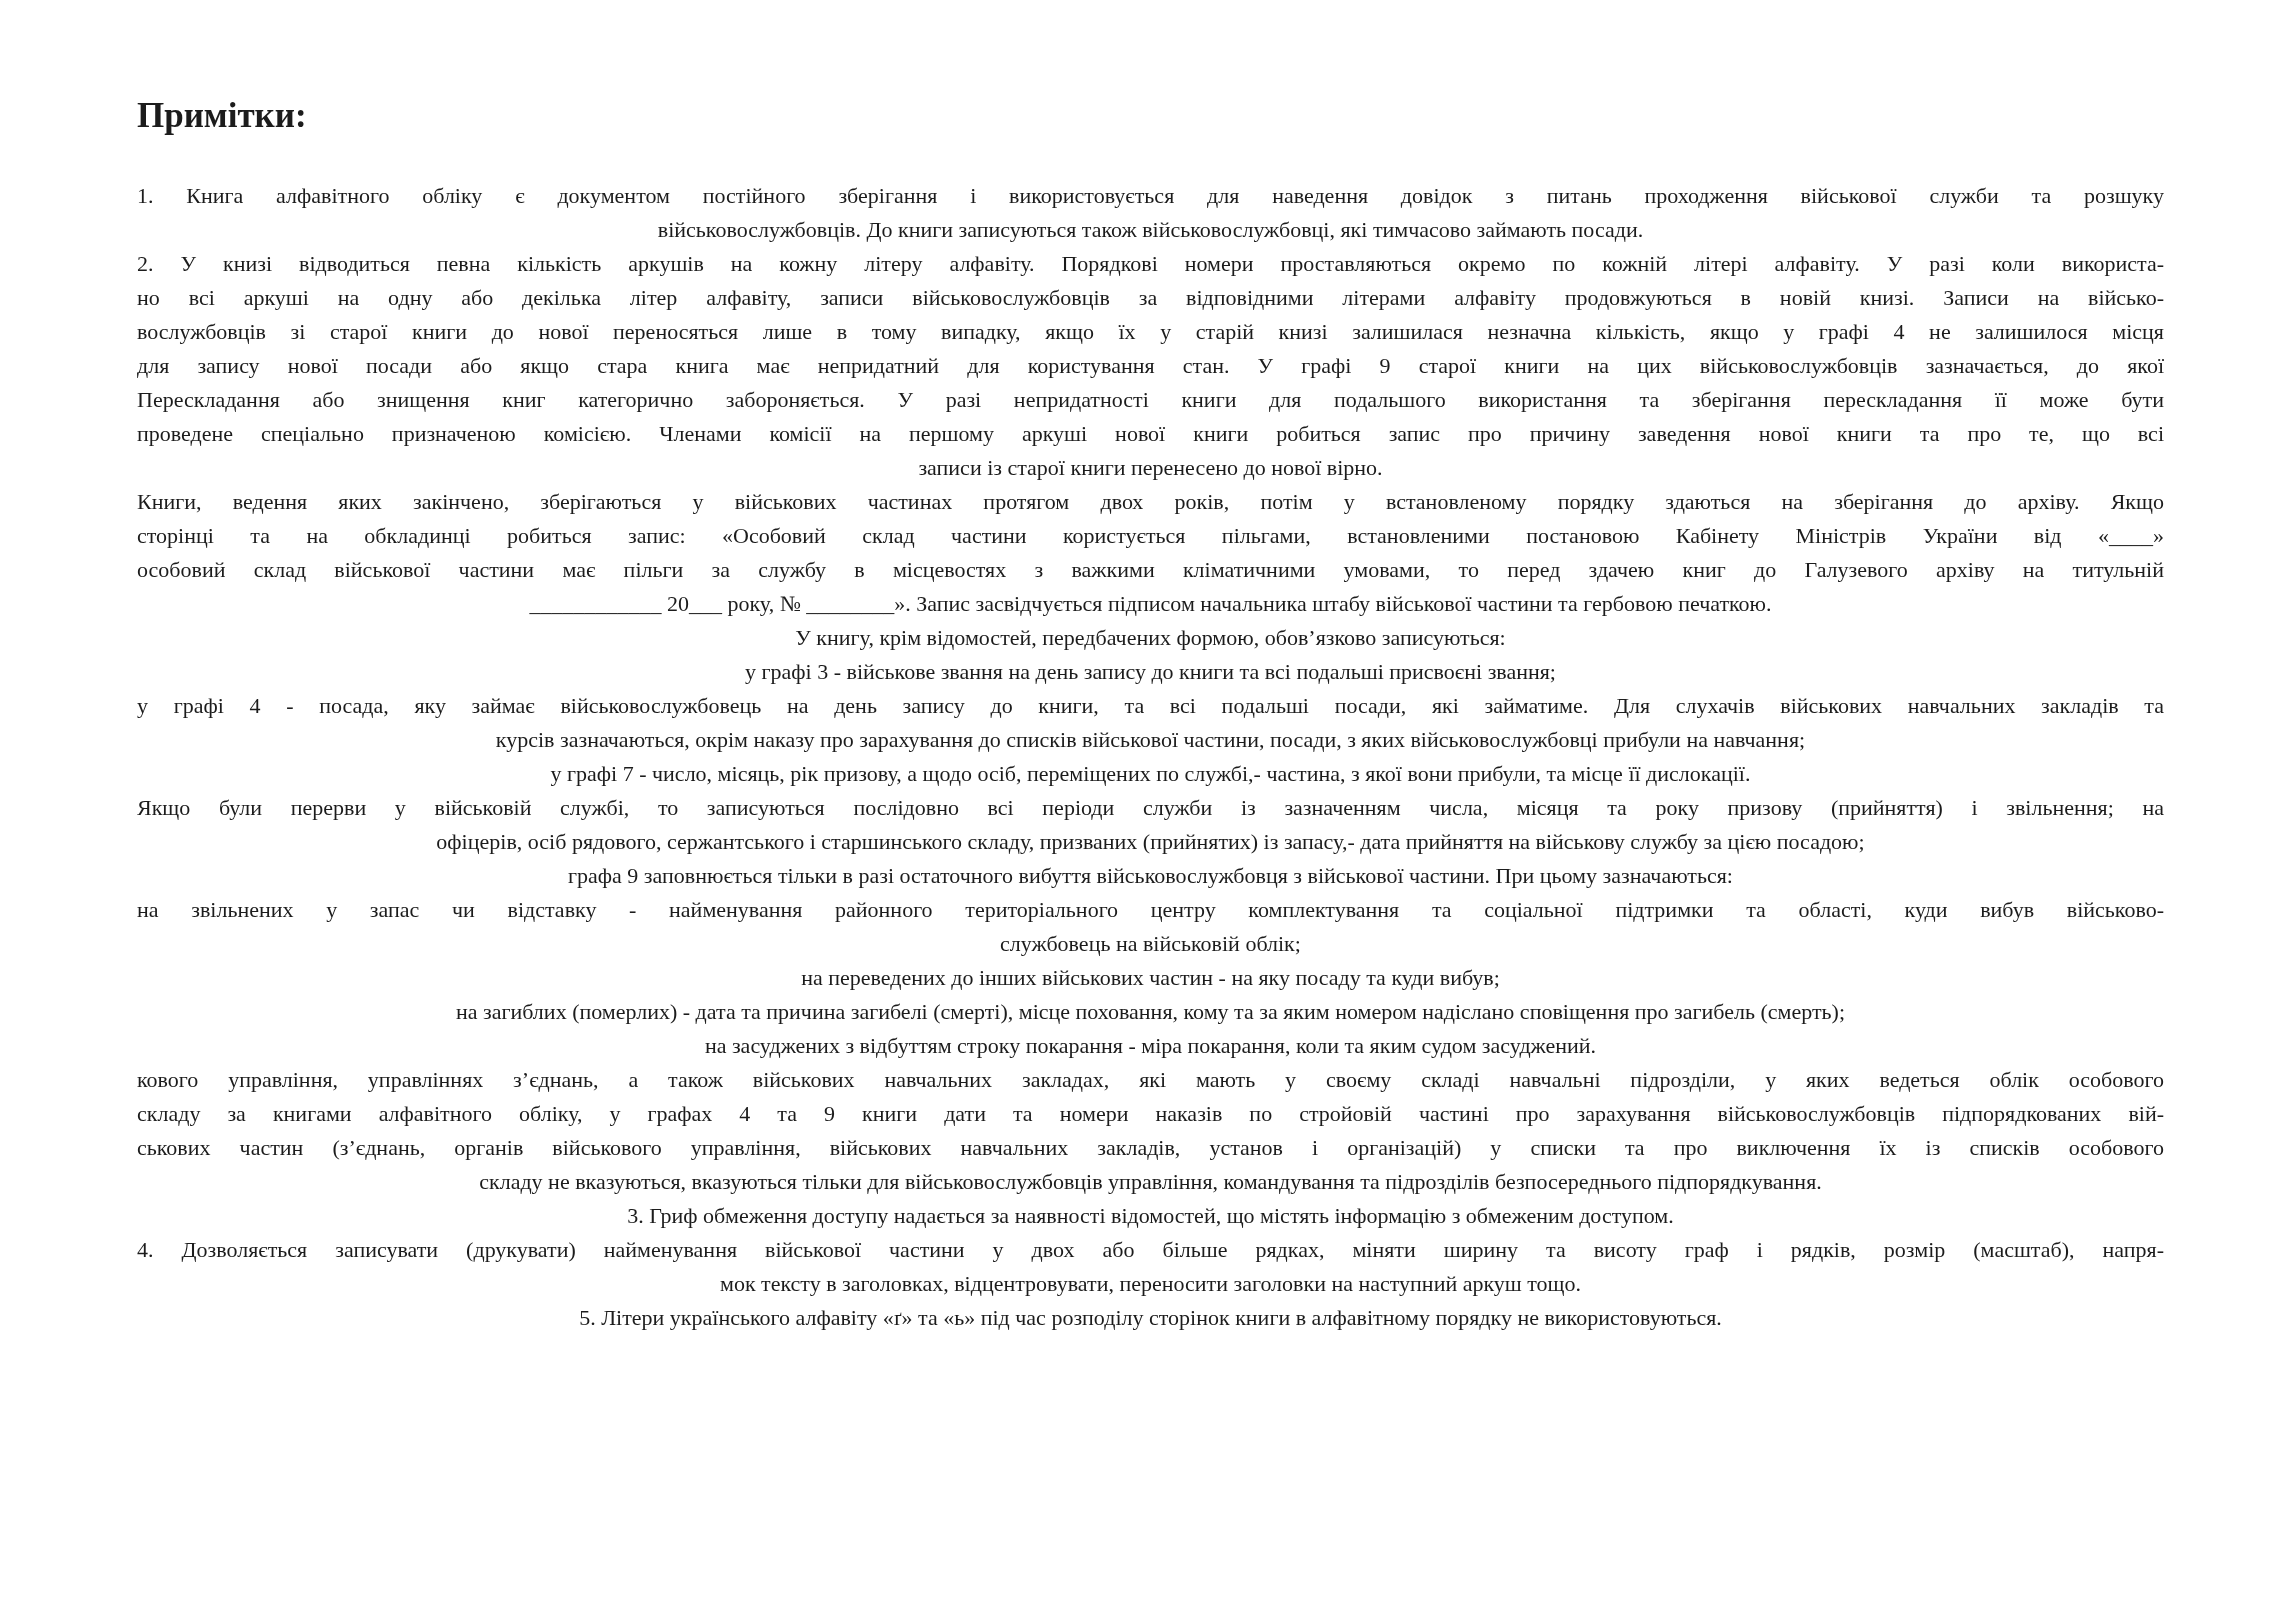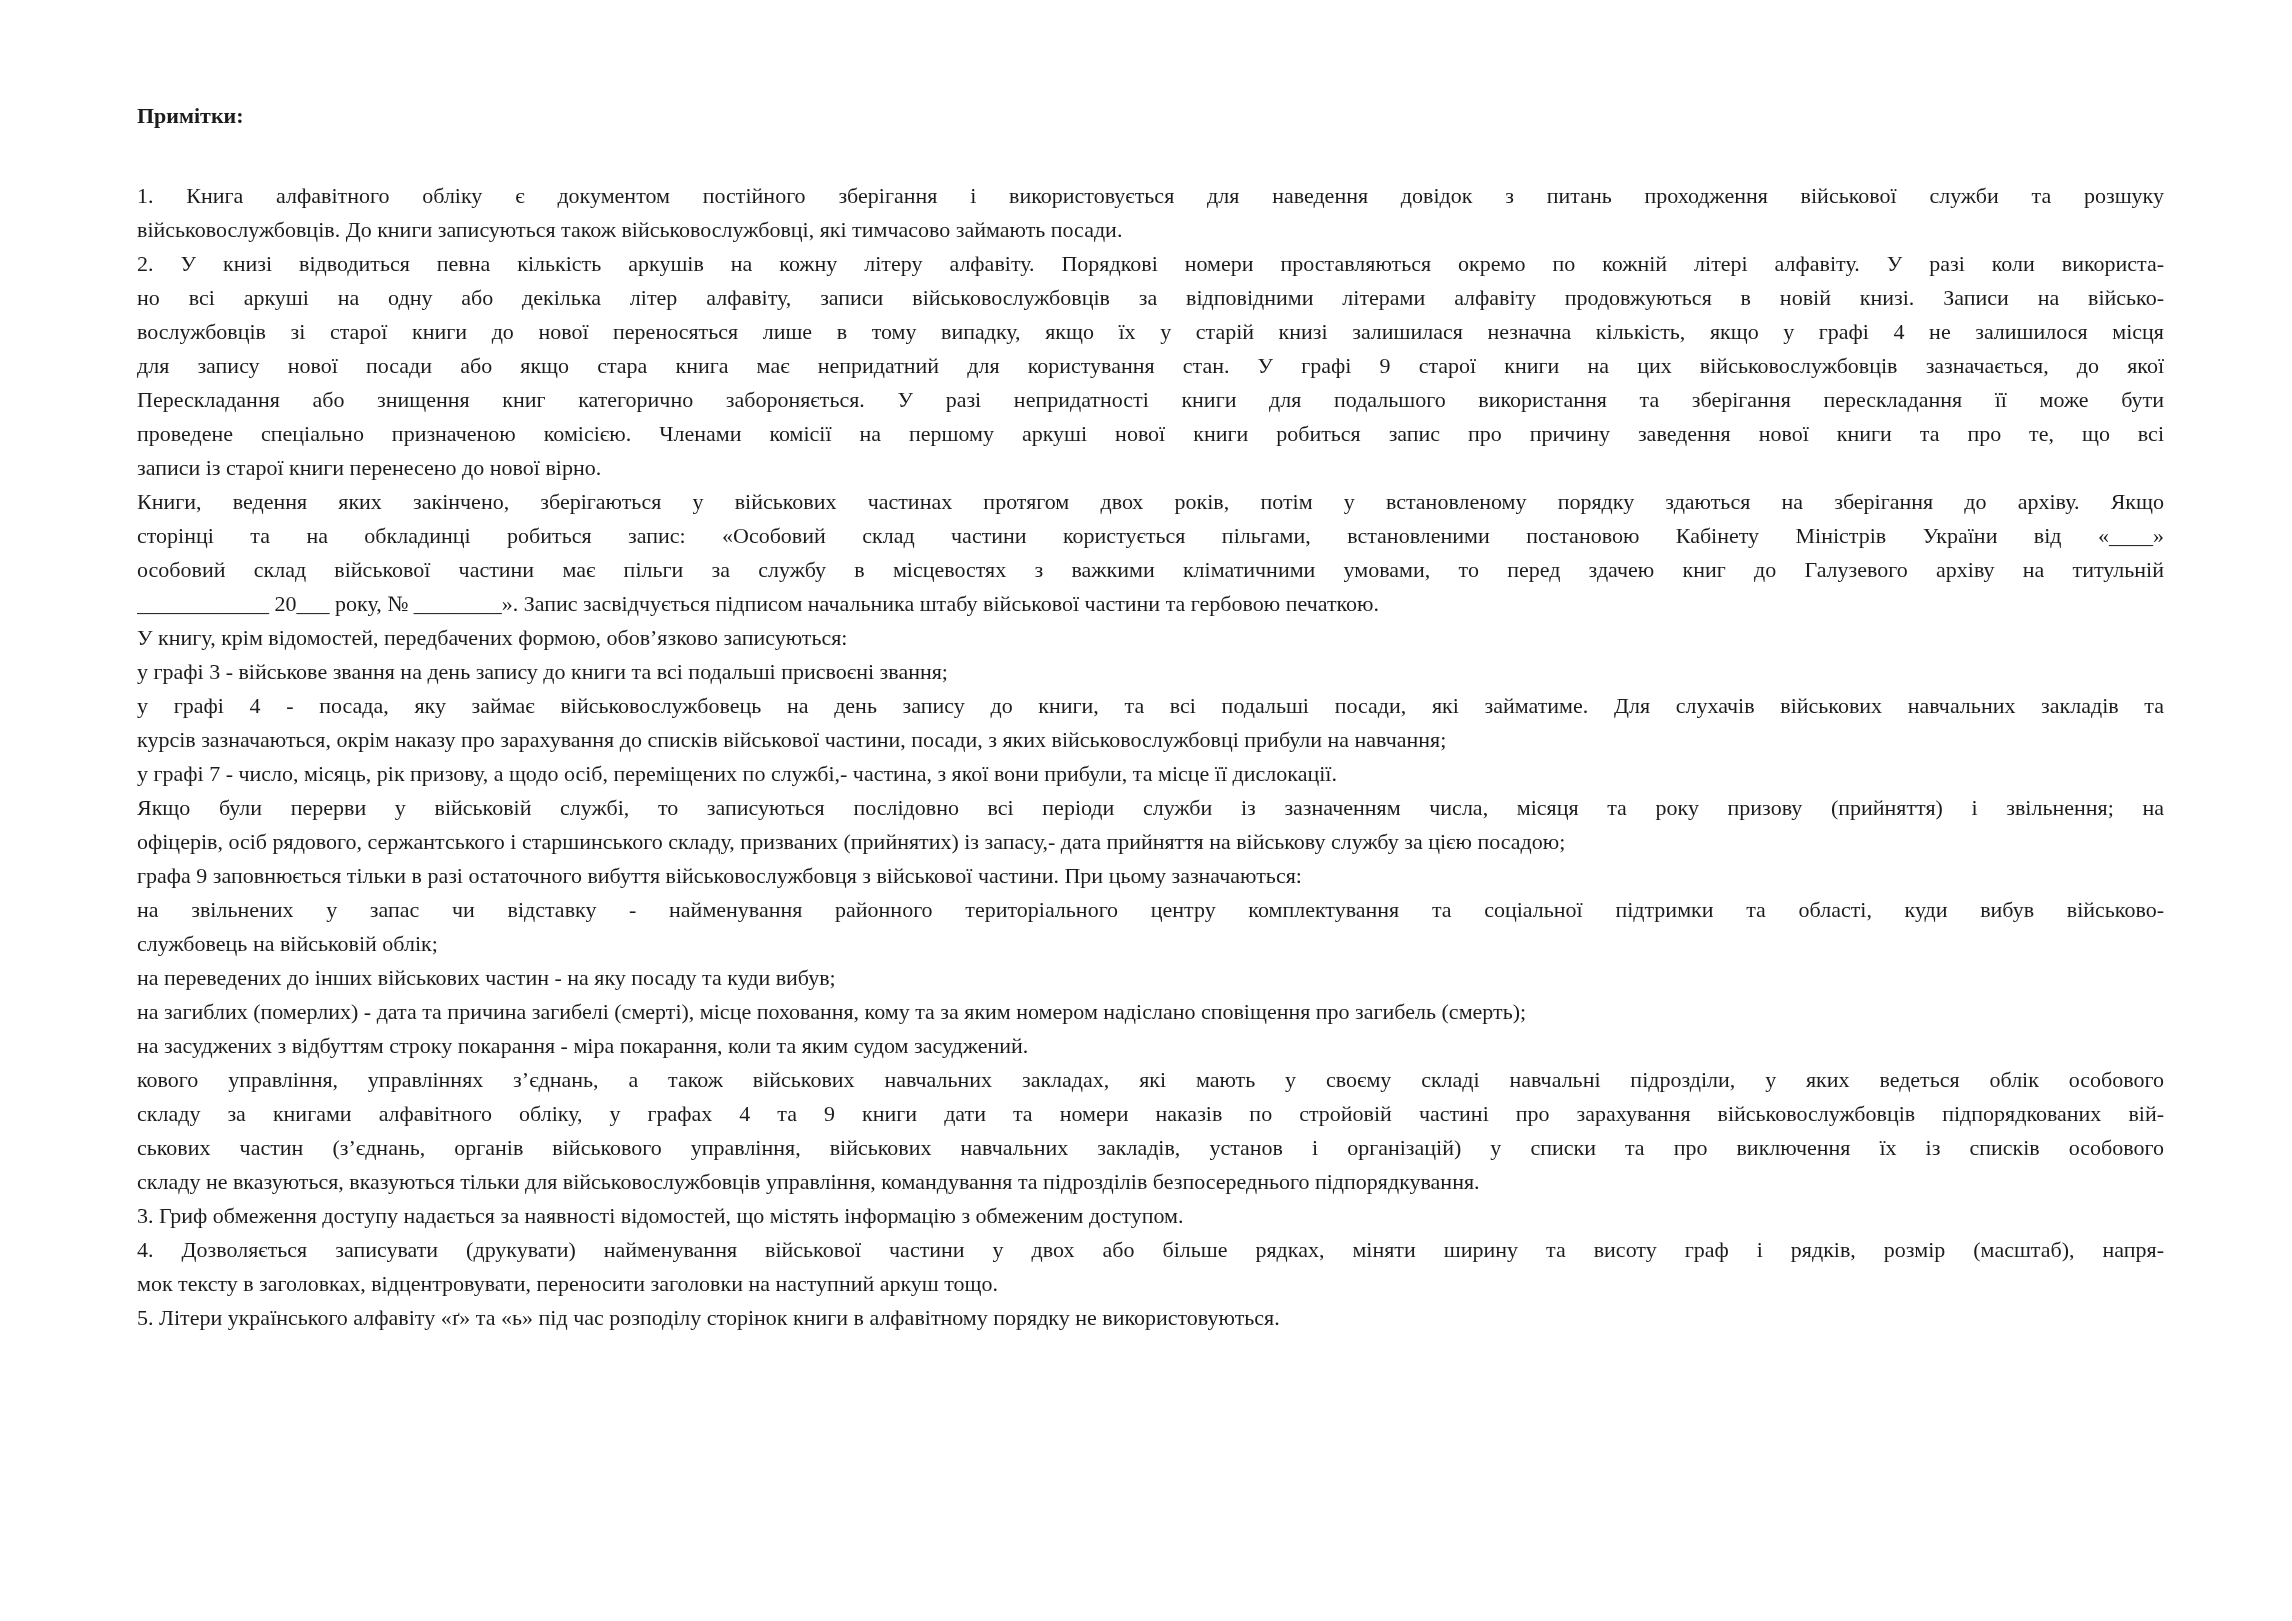--- a/index.html
+++ b/index.html
@@ -12,31 +12,31 @@
   }
   .page {
     position: absolute;
     left: 137px;
     top: 98px;
     width: 2027px;
     color: #1c1c1c;
     font-family: "Liberation Serif", "DejaVu Serif", serif;
   }
   .title {
-    font-size: 22px;
+    font-size: 35px;
     line-height: 35px;
     font-weight: bold;
     margin: 0 0 46px 0;
   }
   .lines {
     font-size: 22px;
     line-height: 34px;
   }
   .line {
-    text-align: left;
+    text-align: center;
     white-space: normal;
     overflow: hidden;
   }
   .line.j {
     text-align: justify;
     text-align-last: justify;
     text-justify: inter-word;
   }
 </style>
 </head>

